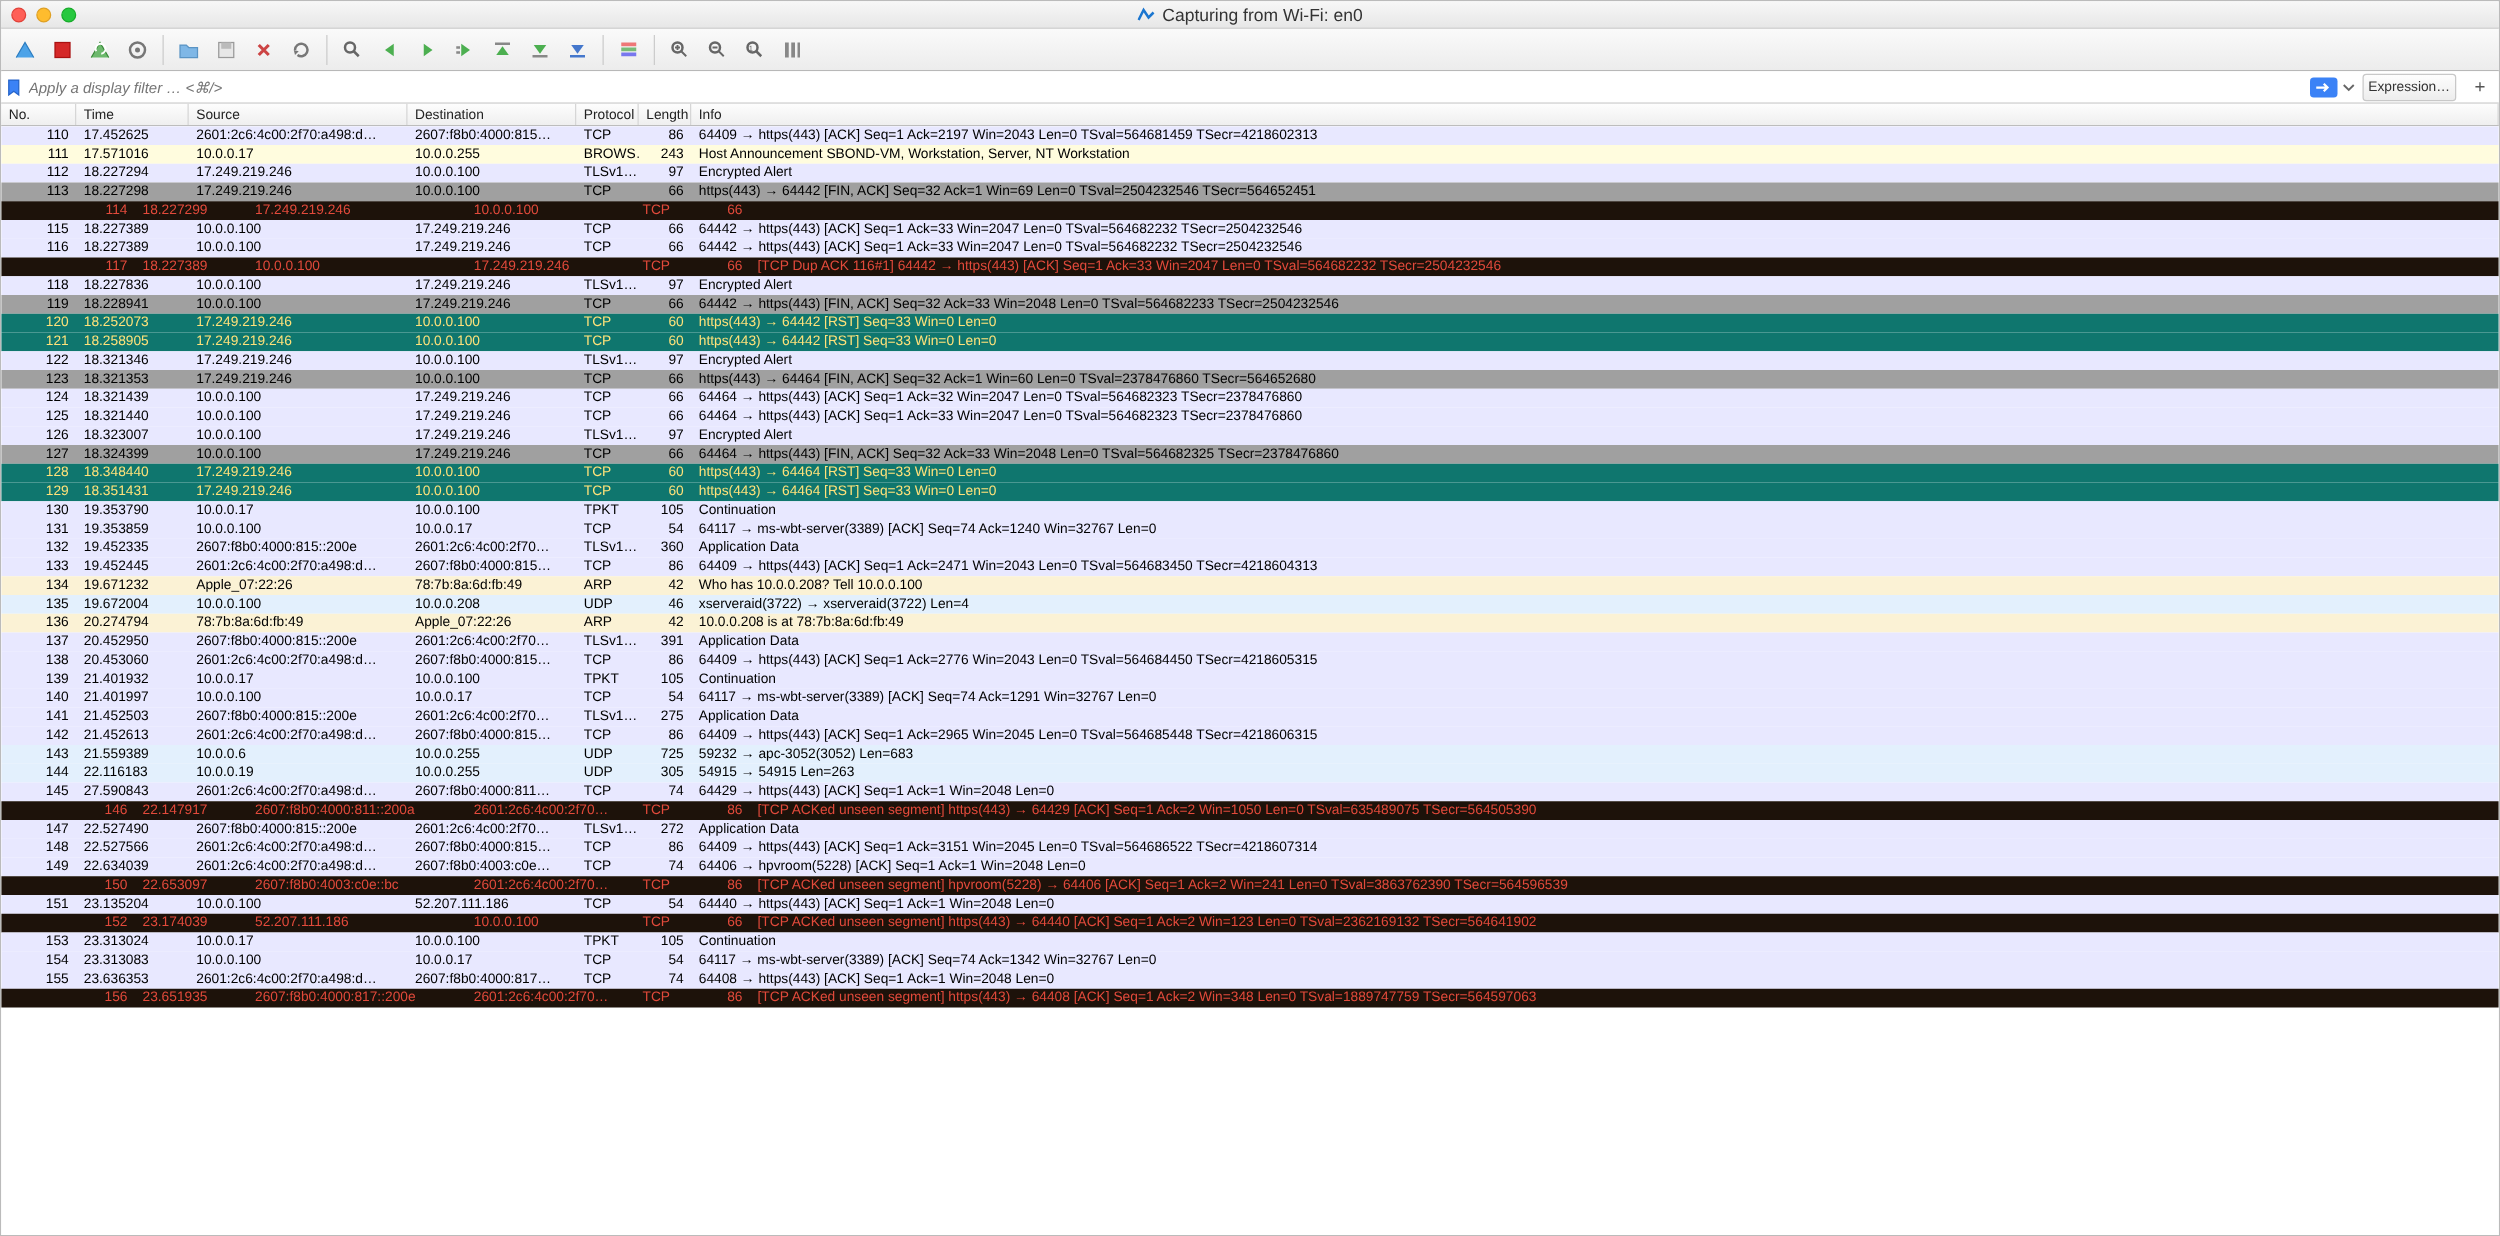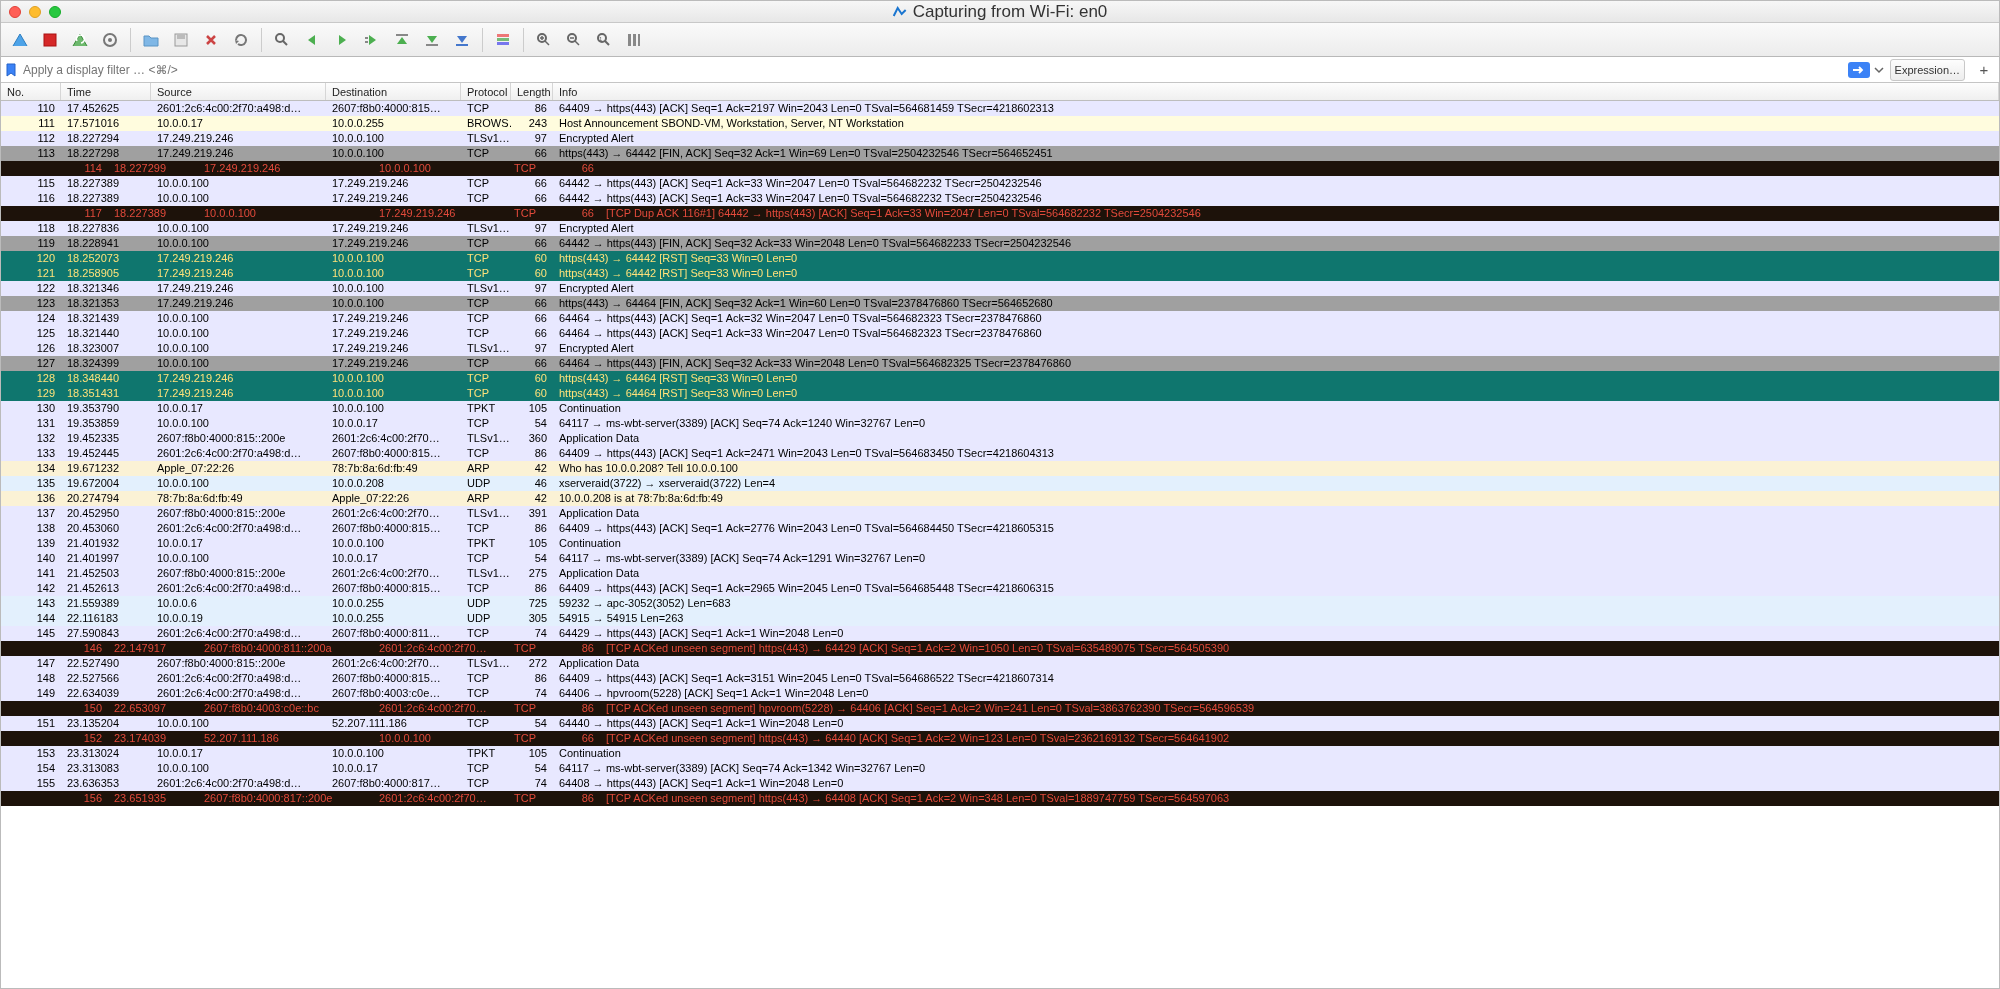--- a/index.html
+++ b/index.html
@@ -4,28 +4,28 @@
 <style>
   * { box-sizing: border-box; margin: 0; padding: 0; }
   body { font-family: -apple-system, "Helvetica Neue", Arial, sans-serif; font-size: 11px; background: #f0f0f0; overflow: hidden; }
   .window { width: 2000px; height: 989px; background: #fff; display: flex; flex-direction: column; border: 1px solid #bbb; }
   .titlebar { height: 22px; background: linear-gradient(#f7f7f7,#e7e7e7); display: flex; align-items: center; padding: 0 8px; border-bottom: 1px solid #c8c8c8; position: relative; }
   .traffic { display: flex; gap: 8px; }
   .dot { width: 12px; height: 12px; border-radius: 50%; }
   .dot.red { background: #ff5f57; border:1px solid #e14138;}
   .dot.yellow { background: #febc2e; border:1px solid #dfa023;}
   .dot.green { background: #28c840; border:1px solid #17ac2a;}
-  .title { position: absolute; left: 50%; transform: translateX(-50%); display: flex; align-items: center; gap: 6px; color: #333; font-size: 17px; }
+  .title { position: absolute; left: 50%; transform: translateX(-50%); display: flex; align-items: center; gap: 6px; color: #333; font-size: 14px; }
   .toolbar { height: 34px; background: linear-gradient(#fafafa,#ececec); border-bottom: 1px solid #b8b8b8; display: flex; align-items: center; padding: 0 6px; gap: 4px; }
   .tb-btn { width: 26px; height: 26px; display: flex; align-items: center; justify-content: center; border-radius: 3px; }
   .tb-sep { width: 1px; height: 24px; background: #ccc; margin: 0 3px; }
   .filter-bar { height: 26px; background: #fff; border-bottom: 1px solid #c5c5c5; display: flex; align-items: center; }
   .filter-input-wrap { flex: 1; display: flex; align-items: center; height: 100%; padding: 0 4px; }
   .bm-icon { width: 12px; height: 14px; margin-right: 2px; }
-  .filter-input { flex: 1; border: none; outline: none; font-size: 12px; color: #888; background: transparent; padding: 2px 4px; }
+  .filter-input { flex: 1; border: none; outline: none; font-size: 12px; font-style: italic; color: #888; background: transparent; padding: 2px 4px; }
   .filter-btn { height: 22px; padding: 0 4px; background: linear-gradient(#fdfdfd,#ededed); border: 1px solid #c8c8c8; border-radius: 3px; margin: 0 4px; font-size: 11px; color: #333; display: flex; align-items: center; }
   .arrow-badge { width: 22px; height: 16px; background: #3b82f6; border-radius: 3px; display: flex; align-items: center; justify-content: center; margin-right: 2px; }
   .dd-arrow { width: 14px; height: 14px; display:flex; align-items:center; justify-content:center; }
   .plus-btn { width: 22px; height: 22px; display: flex; align-items: center; justify-content: center; font-size: 15px; color: #555; margin: 0 4px; }
   .headers { height: 18px; background: linear-gradient(#fdfdfd,#efefef); border-bottom: 1px solid #bdbdbd; display: flex; font-size: 11px; color: #222; }
   .hcell { border-right: 1px solid #d6d6d6; padding: 2px 6px; display: flex; align-items: center; overflow: hidden; white-space: nowrap; }
   .packets { flex: 1; overflow: auto; background: #fff; }
   .row { height: 15px; display: flex; font-family: Liberation Sans, sans-serif; font-size: 11px; white-space: nowrap; line-height: 15px; }
   .cell { padding: 0 6px; overflow: hidden; text-overflow: clip; }
   .c-no { width: 60px; text-align: right; }

